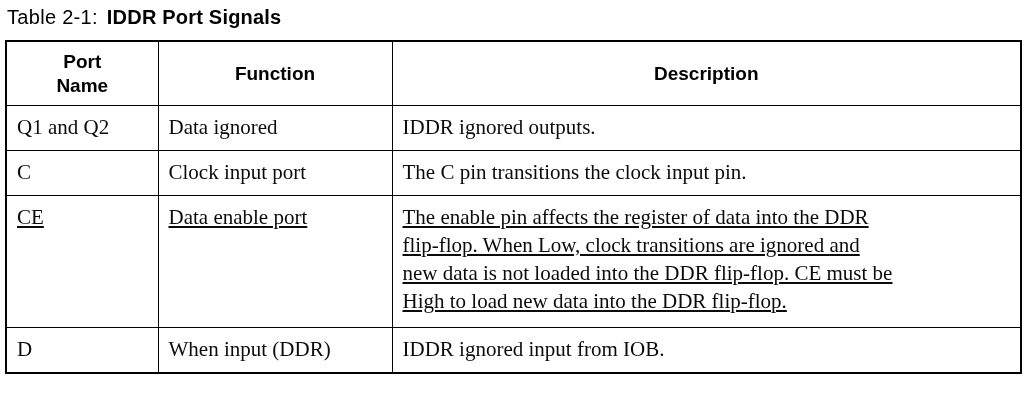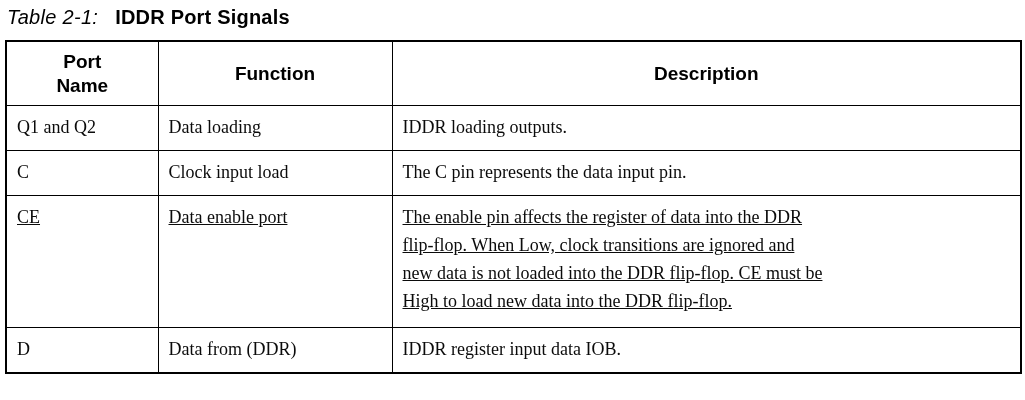--- a/index.html
+++ b/index.html
@@ -17,27 +17,26 @@
   }
   .caption {
     position: absolute;
     left: 7px;
     top: 6px;
     font-size: 20px;
     color: #000000;
     white-space: nowrap;
   }
   .caption .cap-label {
-    font-style: italic;
     font-weight: normal;
     letter-spacing: 0.3px;
   }
   .caption .cap-title {
     font-weight: bold;
-    margin-left: 17px;
+    margin-left: 9px;
     letter-spacing: 0.2px;
   }
   table.signals {
     position: absolute;
     left: 5px;
     top: 40px;
     width: 1015px;
     border-collapse: collapse;
     table-layout: fixed;
     background: #ffffff;
@@ -59,21 +58,21 @@
     line-height: 1.25;
     border-bottom: 7px solid var(--rule, #A80D1E);
     padding: 2px 4px;
   }
   th.hdr.portname {
     white-space: pre-line;
     margin-left: 34px;
   }
   td.cell {
     font-family: "Liberation Serif", "DejaVu Serif", serif;
-    font-size: 18px;
+    font-size: 21px;
     color: #0b0b0b;
     vertical-align: top;
     text-align: left;
     padding: 7px 10px 4px 10px;
     line-height: 28px;
   }
   td.cell .desc {
     white-space: pre-line;
   }
   tr.row-single td.cell { height: 33px; }
@@ -98,37 +97,37 @@
       <tr>
         <th class="hdr portname">Port
 Name</th>
         <th class="hdr">Function</th>
         <th class="hdr">Description</th>
       </tr>
     </thead>
     <tbody>
       <tr class="row-single">
         <td class="cell">Q1 and Q2</td>
-        <td class="cell">Data loading</td>
-        <td class="cell"><span class="desc">IDDR loading outputs.</span></td>
+        <td class="cell">Data ignored</td>
+        <td class="cell"><span class="desc">IDDR ignored outputs.</span></td>
       </tr>
       <tr class="row-single">
         <td class="cell">C</td>
-        <td class="cell">Clock input load</td>
-        <td class="cell"><span class="desc">The C pin represents the data input pin.</span></td>
+        <td class="cell">Clock input port</td>
+        <td class="cell"><span class="desc">The C pin transitions the clock input pin.</span></td>
       </tr>
       <tr class="row-multi">
         <td class="cell">CE</td>
         <td class="cell">Data enable port</td>
         <td class="cell"><span class="desc">The enable pin affects the register of data into the DDR
 flip-flop. When Low, clock transitions are ignored and
 new data is not loaded into the DDR flip-flop. CE must be
 High to load new data into the DDR flip-flop.</span></td>
       </tr>
       <tr class="row-single">
         <td class="cell">D</td>
-        <td class="cell">Data from (DDR)</td>
-        <td class="cell"><span class="desc">IDDR register input data IOB.</span></td>
+        <td class="cell">When input (DDR)</td>
+        <td class="cell"><span class="desc">IDDR ignored input from IOB.</span></td>
       </tr>
     </tbody>
   </table>
 
 </div>
 
 </body></html>

